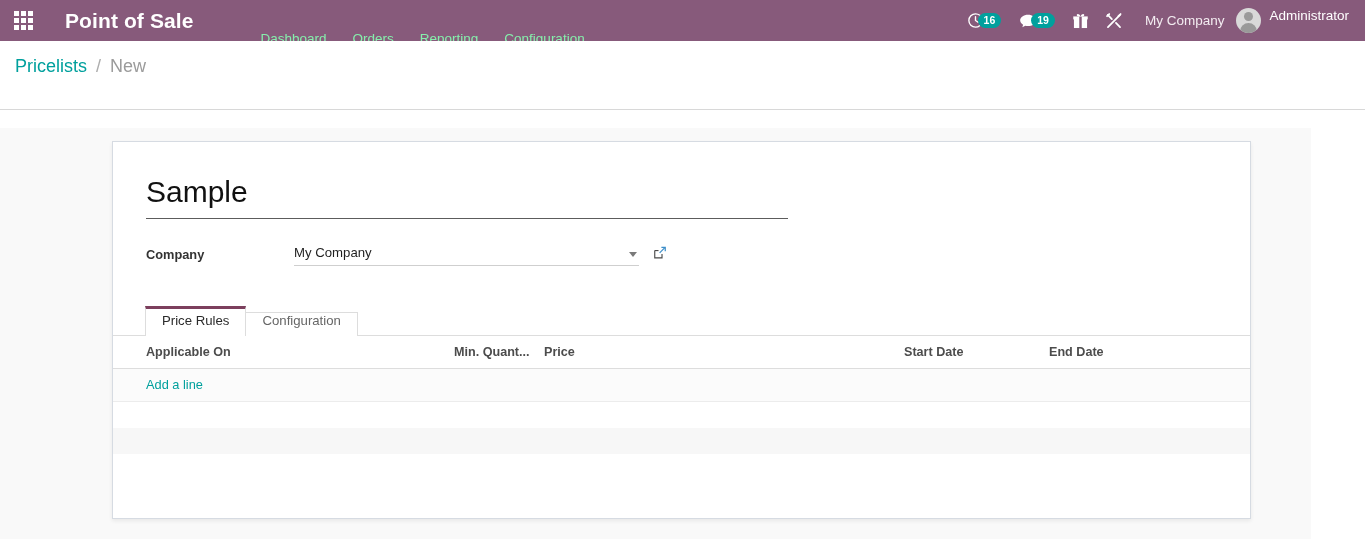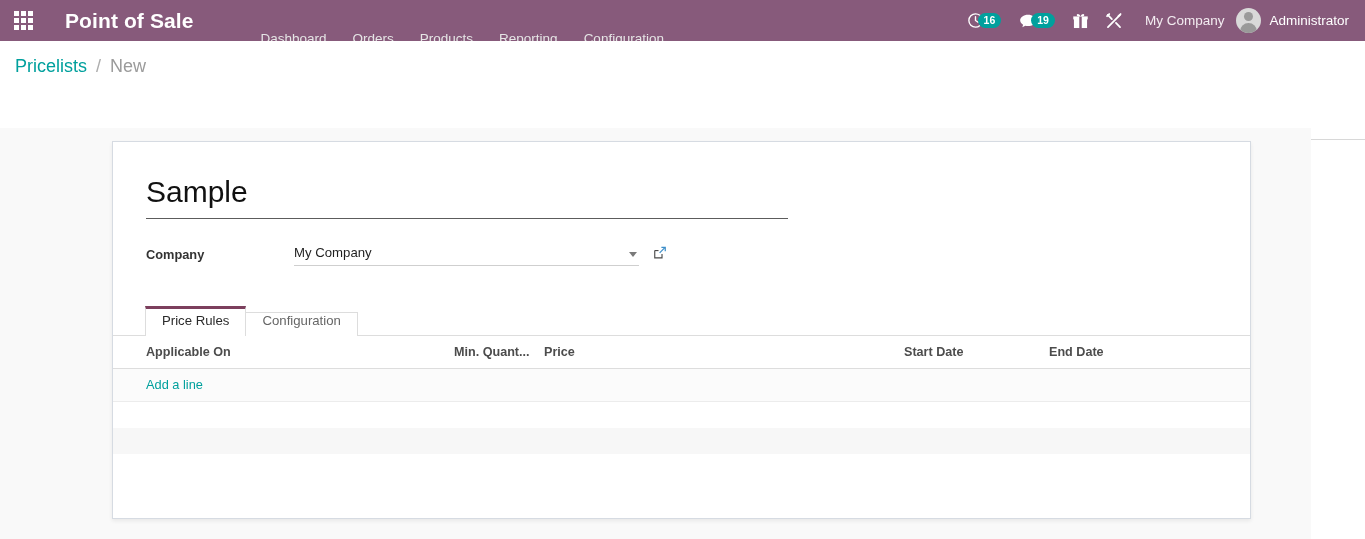--- a/index.html
+++ b/index.html
@@ -33,21 +33,21 @@
   }
   .apps-grid i { background: #ffffff; display: block; width: 5px; height: 5px; }
   .brand {
     font-size: 21px; font-weight: bold;
     color: #ffffff; letter-spacing: .1px;
     margin-left: 19px; margin-right: 0;
     white-space: nowrap; cursor: pointer;
   }
   .nav-items { display: flex; align-items: center; margin-left: 54px; }
   .nav-item {
-    font-size: 13.5px; color: #e5e5e5;
+    font-size: 13.5px; color: #86efac;
     padding: 0 13px; line-height: 41px;
     white-space: nowrap; cursor: pointer; margin-top: 36px;
   }
 
   .nav-right {
     margin-left: auto; display: flex; align-items: center;
     padding-right: 14px; height: 41px;
   }
   .sysicon {
     position: relative; display: flex; align-items: center;
@@ -58,21 +58,21 @@
     font-size: 10.5px; font-weight: bold;
     border-radius: 9px; padding: 1px 6px 2px 6px;
     margin-left: -6px; line-height: 1.15;
     position: relative; z-index: 2;
   }
   .company-name {
     font-size: 13.5px; color: #f3ecf1;
     padding: 0 12px 0 14px; white-space: nowrap; cursor: pointer;
   }
   .user-menu {
-    display: flex; align-items: center; cursor: pointer;
+    display: flex; align-items: flex-start; cursor: pointer;
     padding-right: 2px;
   }
   .avatar {
     width: 25px; height: 25px; border-radius: 50%;
     background: #d9d9d9; margin-right: 8px;
     position: relative; overflow: hidden; flex: none;
   }
   .avatar::before {
     content: ""; position: absolute;
     width: 9px; height: 9px; border-radius: 50%;
@@ -81,21 +81,21 @@
   .avatar::after {
     content: ""; position: absolute;
     width: 17px; height: 11px; border-radius: 9px 9px 0 0;
     background: #9a9a9a; left: 4px; top: 15px;
   }
   .username { font-size: 13.5px; color: #ffffff; white-space: nowrap; }
 
   
   .control-panel {
     position: absolute; top: 41px; left: 0;
-    width: 1365px; height: 99px;
+    width: 1365px; height: 69px;
     background: #ffffff;
     border-bottom: 1px solid #d8d8d8;
   }
   .breadcrumb {
     position: absolute; left: 15px; top: 14px;
     font-size: 18px; line-height: 22px;
     white-space: nowrap;
   }
   .bc-link { color: #00A09D; cursor: pointer; }
   .bc-sep { color: #adadad; margin: 0 4px; }
@@ -233,21 +233,20 @@
         <i></i>
         <i></i>
     </div>
   </div>
 
   <div class="brand">Point of Sale</div>
 
   <div class="nav-items">
     <div class="nav-item">Dashboard</div>
     <div class="nav-item">Orders</div>
-    <div class="nav-item">Products</div>
     <div class="nav-item">Reporting</div>
     <div class="nav-item">Configuration</div>
   </div>
 
   <div class="nav-right">
 
     <div class="sysicon">
       <svg width="17" height="17" viewBox="0 0 20 20">
         <path d="M10 2.2a7.8 7.8 0 1 0 0 15.6 7.8 7.8 0 0 0 0-15.6z" fill="none" stroke="#ffffff" stroke-width="1.6" stroke-dasharray="30 8"></path>
         <path d="M10 5.6V10l3 2" fill="none" stroke="#ffffff" stroke-width="1.6" stroke-linecap="round"></path>

